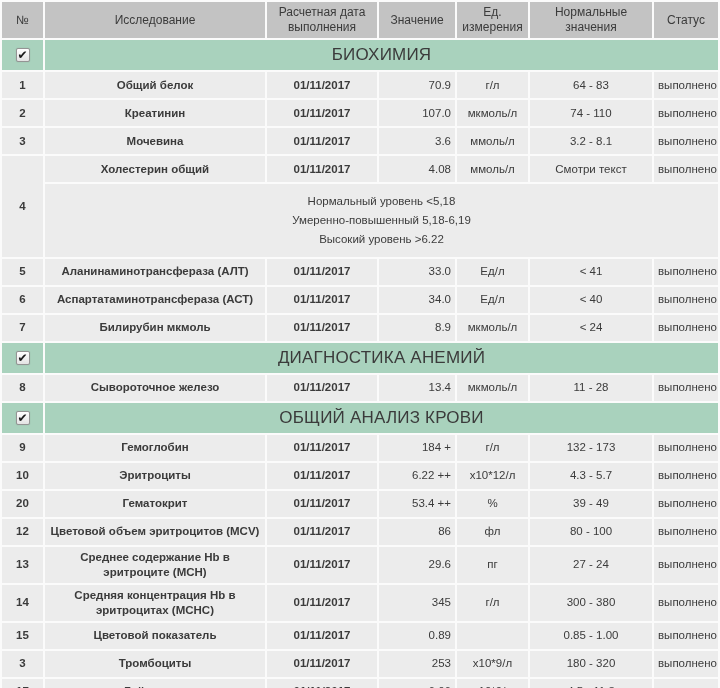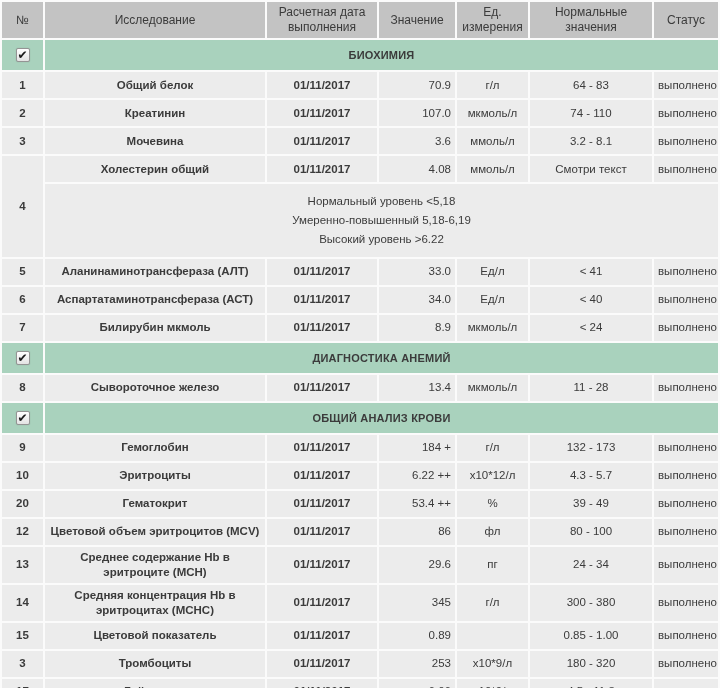--- a/index.html
+++ b/index.html
@@ -46,22 +46,22 @@
   }
   tr.test-row td { height: 26px; }
   td.num, td.name, td.date { font-weight: bold; }
   td.value { text-align: right; }
   td.value.flag { font-weight: normal; }
   tr.section-row td {
     background: var(--section-bg);
     height: 30px;
   }
   td.sec-title {
-    font-weight: bold;
-    font-size: 11px;
+    font-weight: normal;
+    font-size: 17px;
     letter-spacing: .2px;
   }
   td.note-cell {
     height: 60px;
     padding: 8px 10px;
     line-height: 1.65;
   }
   .checkbox {
     display: inline-block;
     width: 14px; height: 14px;
@@ -228,21 +228,21 @@
         <td class="unit">фл</td>
         <td class="normal">80 - 100</td>
         <td class="status">выполнено</td>
       </tr>
       <tr class="test-row">
         <td class="num">13</td>
         <td class="name">Среднее содержание Hb в эритроците (MCH)</td>
         <td class="date">01/11/2017</td>
         <td class="value">29.6</td>
         <td class="unit">пг</td>
-        <td class="normal">24 - 34</td>
+        <td class="normal">27 - 24</td>
         <td class="status">выполнено</td>
       </tr>
       <tr class="test-row">
         <td class="num">14</td>
         <td class="name">Средняя концентрация Hb в эритроцитах (MCHC)</td>
         <td class="date">01/11/2017</td>
         <td class="value">345</td>
         <td class="unit">г/л</td>
         <td class="normal">300 - 380</td>
         <td class="status">выполнено</td>

